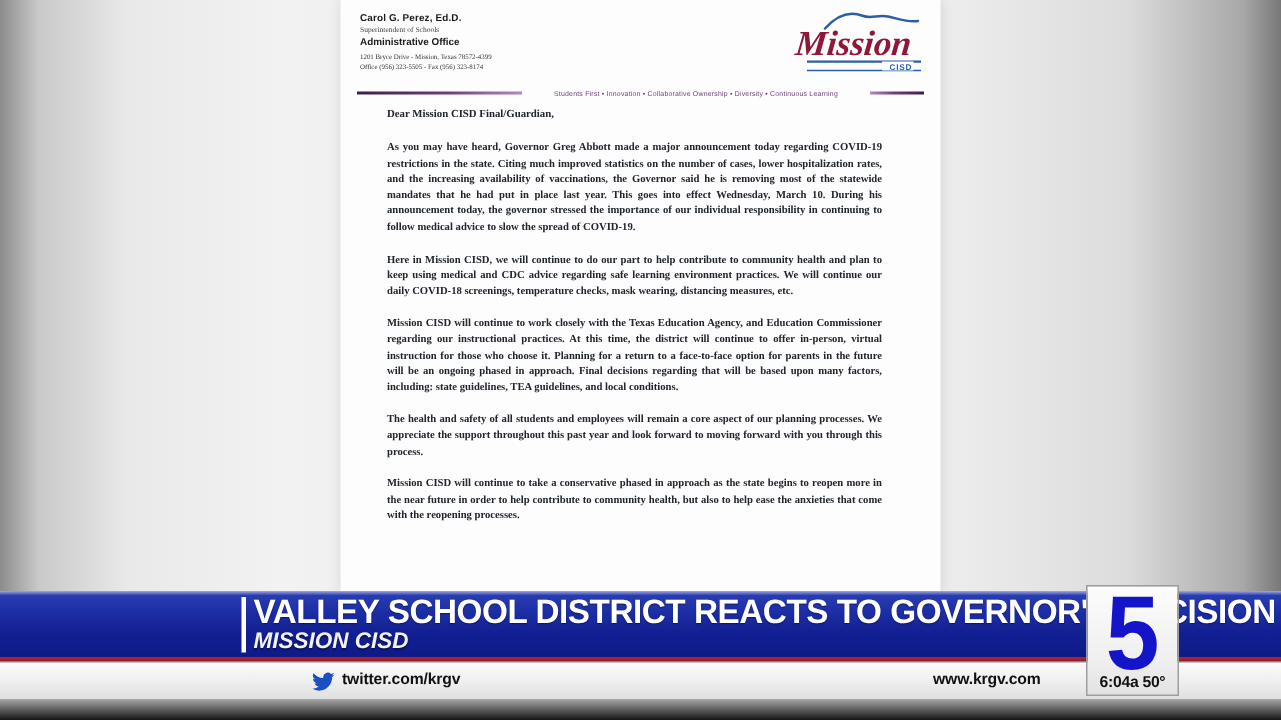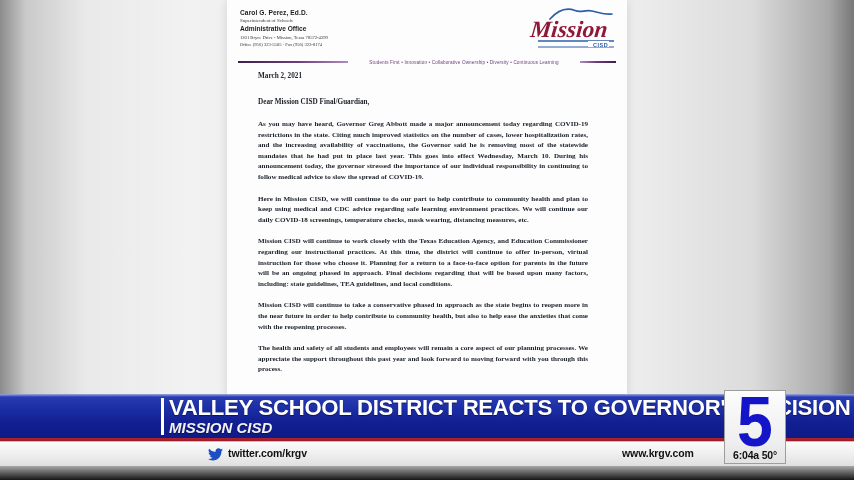--- a/index.html
+++ b/index.html
@@ -321,28 +321,27 @@
 
       <div id="divider-row">
         <span class="div-bar-left"></span>
         <span id="tagline">Students First  •  Innovation  •  Collaborative Ownership  •  Diversity  •  Continuous Learning</span>
         <span class="div-bar-right"></span>
       </div>
 
     </div>
 
     <div id="letter-body">
-      <div id="letter-date">March 2, 2021</div>
       <div id="letter-salutation">Dear Mission CISD Final/Guardian,</div>
 
       <p class="para">As you may have heard, Governor Greg Abbott made a major announcement today regarding COVID-19 restrictions in the state. Citing much improved statistics on the number of cases, lower hospitalization rates, and the increasing availability of vaccinations, the Governor said he is removing most of the statewide mandates that he had put in place last year. This goes into effect Wednesday, March 10. During his announcement today, the governor stressed the importance of our individual responsibility in continuing to follow medical advice to slow the spread of COVID-19.</p>
       <p class="para">Here in Mission CISD, we will continue to do our part to help contribute to community health and plan to keep using medical and CDC advice regarding safe learning environment practices. We will continue our daily COVID-18 screenings, temperature checks, mask wearing, distancing measures, etc.</p>
       <p class="para">Mission CISD will continue to work closely with the Texas Education Agency, and Education Commissioner regarding our instructional practices. At this time, the district will continue to offer in-person, virtual instruction for those who choose it. Planning for a return to a face-to-face option for parents in the future will be an ongoing phased in approach. Final decisions regarding that will be based upon many factors, including: state guidelines, TEA guidelines, and local conditions.</p>
+      <p class="para">The health and safety of all students and employees will remain a core aspect of our planning processes. We appreciate the support throughout this past year and look forward to moving forward with you through this process.</p>
       <p class="para">Mission CISD will continue to take a conservative phased in approach as the state begins to reopen more in the near future in order to help contribute to community health, but also to help ease the anxieties that come with the reopening processes.</p>
-      <p class="para">The health and safety of all students and employees will remain a core aspect of our planning processes. We appreciate the support throughout this past year and look forward to moving forward with you through this process.</p>
     </div>
 
   </div>
 
   <div id="lower-third">
     <div id="lt-blue"></div>
     <div id="lt-red"></div>
 
     <div id="lt-text">
       <span class="lt-rule"></span>

